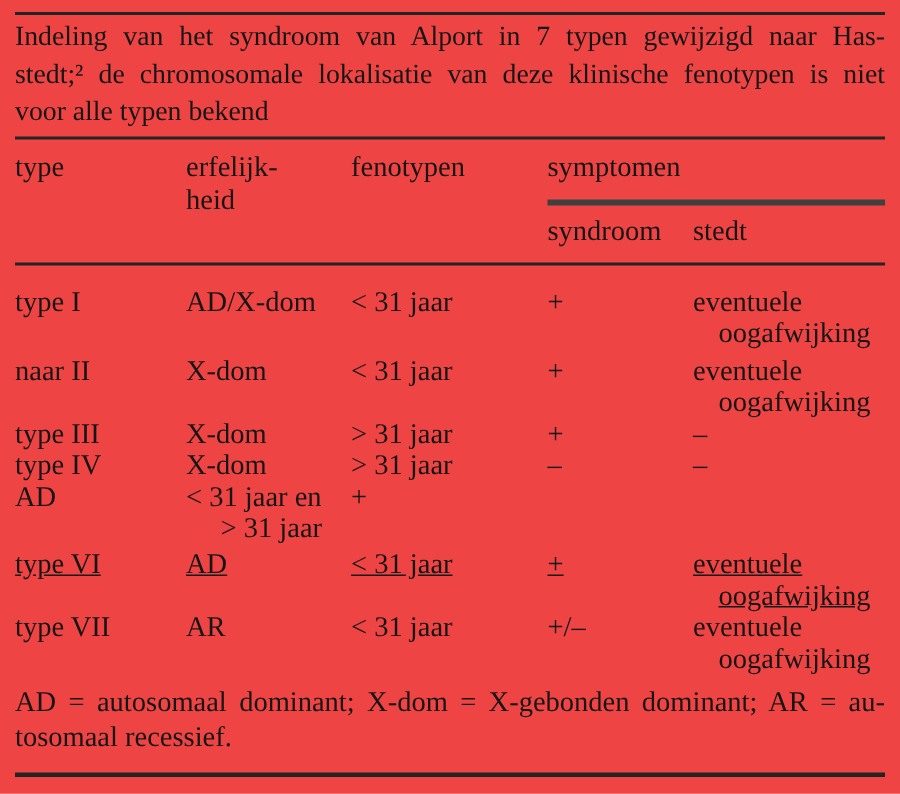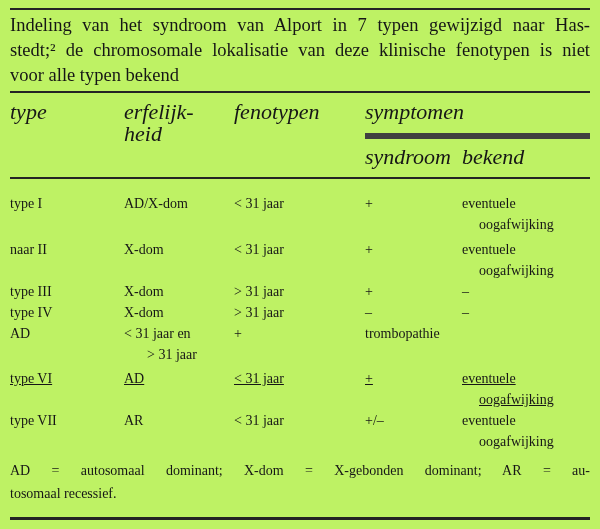--- a/index.html
+++ b/index.html
@@ -1,48 +1,48 @@
 <!DOCTYPE html>
 <html><head>
 <meta charset="utf-8">
 <style>
   html,body{margin:0;padding:0;}
   .page{
     width:600px;height:529px;box-sizing:border-box;
-    background:#bef264;color:#161616;
+    background:#ef4444;color:#161616;
     padding:0 10px;position:relative;overflow:hidden;
     font-family:"Liberation Serif","DejaVu Serif",serif;
   }
   .rule{border:none;border-top:2px solid #242424;margin:0;}
   .rule-top{margin-top:8px;}
   .rule-caption{margin-top:3px;}
   .rule-header{margin-top:9px;}
   .rule-bottom{margin-top:12px;border-top-width:3px;}
 
   .caption{margin-top:3px;font-size:18.5px;line-height:25px;}
   .caption .line{min-height:25px;}
   .just{text-align:justify;text-align-last:justify;}
 
   .grid{display:grid;grid-template-columns:114px 110px 131px 97px 128px;}
 
-  .thead{margin-top:8px;font-style:italic;font-size:22px;line-height:22px;}
+  .thead{margin-top:8px;font-size:19px;line-height:22px;}
   .th{white-space:nowrap;}
   .symptomen-block{grid-column:4 / -1;}
-  .symptomen-label{height:32px;border-bottom:6px solid #404040;}
+  .symptomen-label{height:32px;border-bottom:4px solid #404040;}
   .subhead{display:grid;grid-template-columns:97px 128px;padding-top:7px;}
 
-  .tbody{margin-top:14px;font-size:14px;line-height:21px;}
+  .tbody{margin-top:14px;font-size:19px;line-height:21px;}
   .trow{margin-top:0;}
   .trow.gap4{margin-top:4px;}
   .trow.gap3{margin-top:3px;text-decoration:underline;}
   .cell{white-space:nowrap;}
   .cell .l2-indent{padding-left:17px;}
   .cell .l2-indent-leeftijd{padding-left:23px;}
 
-  .footnote{margin-top:7px;font-size:14px;line-height:23px;}
+  .footnote{margin-top:7px;font-size:19px;line-height:23px;}
   .footnote .line{min-height:23px;}
 </style>
 </head>
 <body>
 
 <div class="page">
 
   <hr class="rule rule-top">
 
   <div class="caption">
@@ -57,21 +57,21 @@
     <div class="th">type</div>
     <div class="th">
       <div>erfelijk-</div>
       <div>heid</div>
     </div>
     <div class="th">fenotypen</div>
     <div class="symptomen-block">
       <div class="th symptomen-label">symptomen</div>
       <div class="subhead">
         <div class="th">syndroom</div>
-        <div class="th">bekend</div>
+        <div class="th">stedt</div>
       </div>
     </div>
   </div>
 
   <hr class="rule rule-header">
 
   <div class="tbody">
 
     <div class="grid trow">
       <div class="cell">type I</div>
@@ -111,21 +111,20 @@
       <div class="cell">–</div>
     </div>
 
     <div class="grid trow">
       <div class="cell">AD</div>
       <div class="cell">
         <div>&lt; 31 jaar en</div>
         <div class="l2-indent-leeftijd">&gt; 31 jaar</div>
       </div>
       <div class="cell">+</div>
-      <div class="cell">trombopathie</div>
     </div>
 
     <div class="grid trow gap3">
       <div class="cell">type VI</div>
       <div class="cell">AD</div>
       <div class="cell">&lt; 31 jaar</div>
       <div class="cell">+</div>
       <div class="cell">
         <div>eventuele</div>
         <div class="l2-indent">oogafwijking</div>

